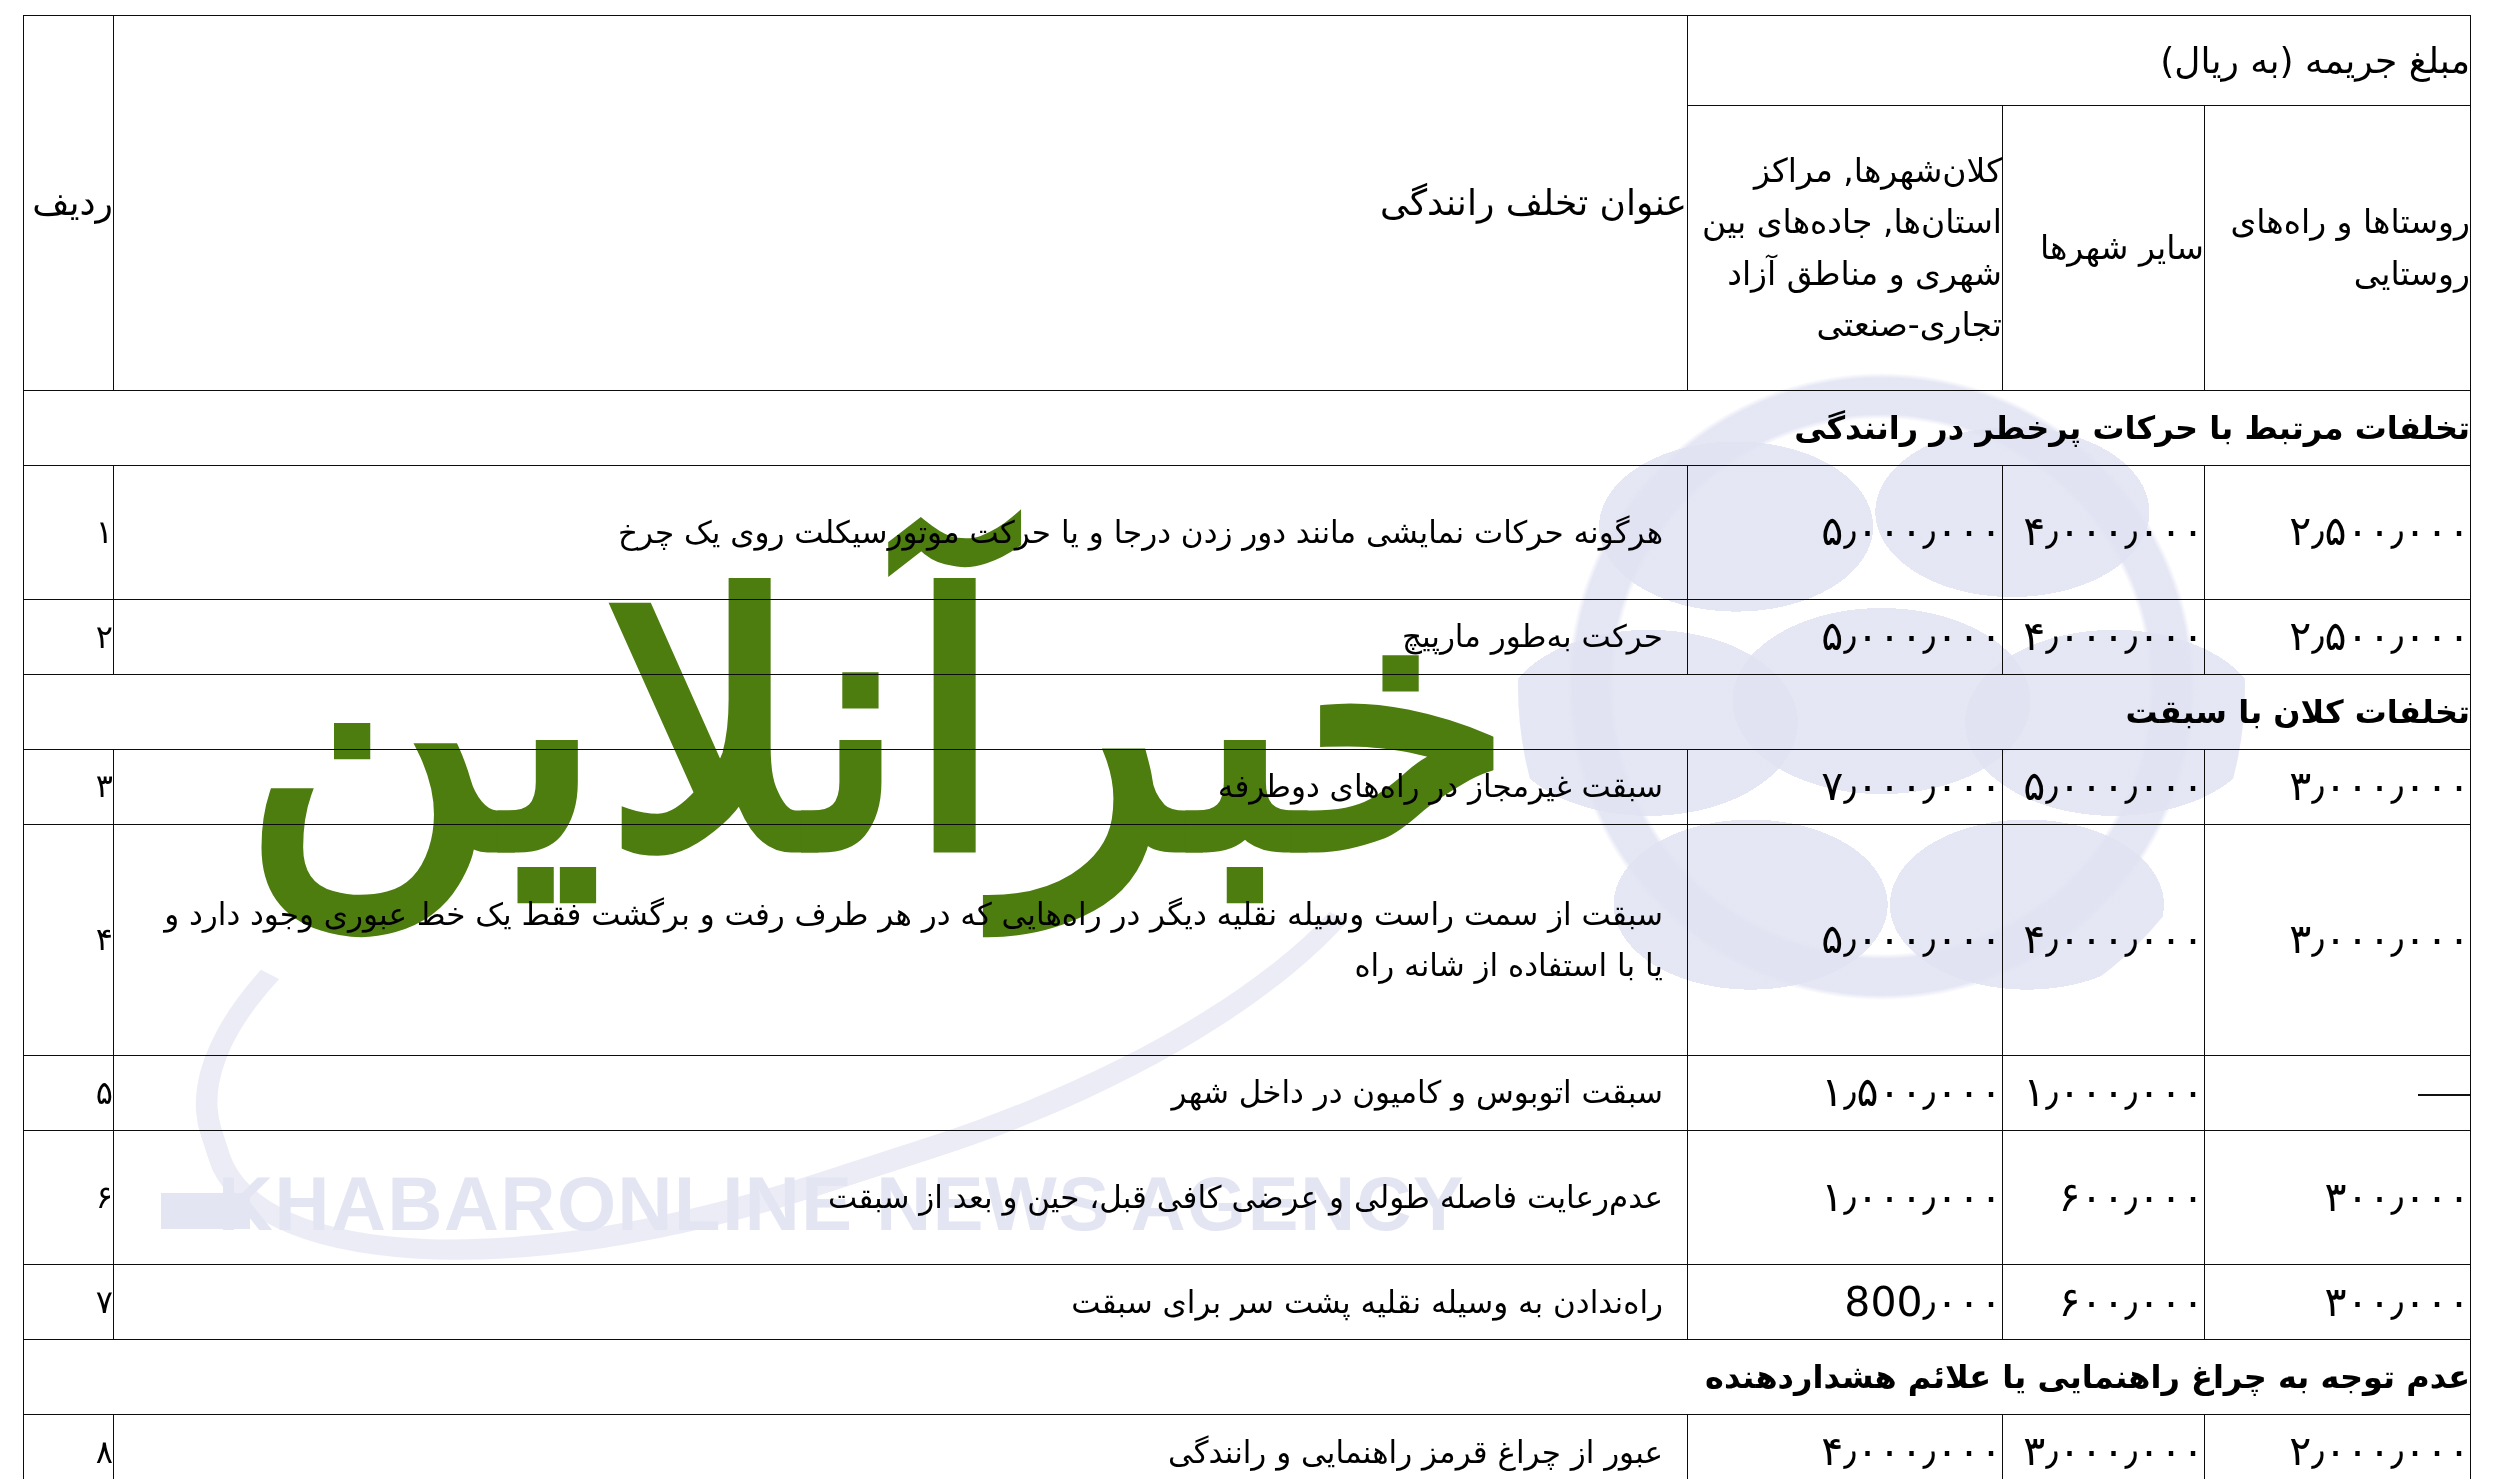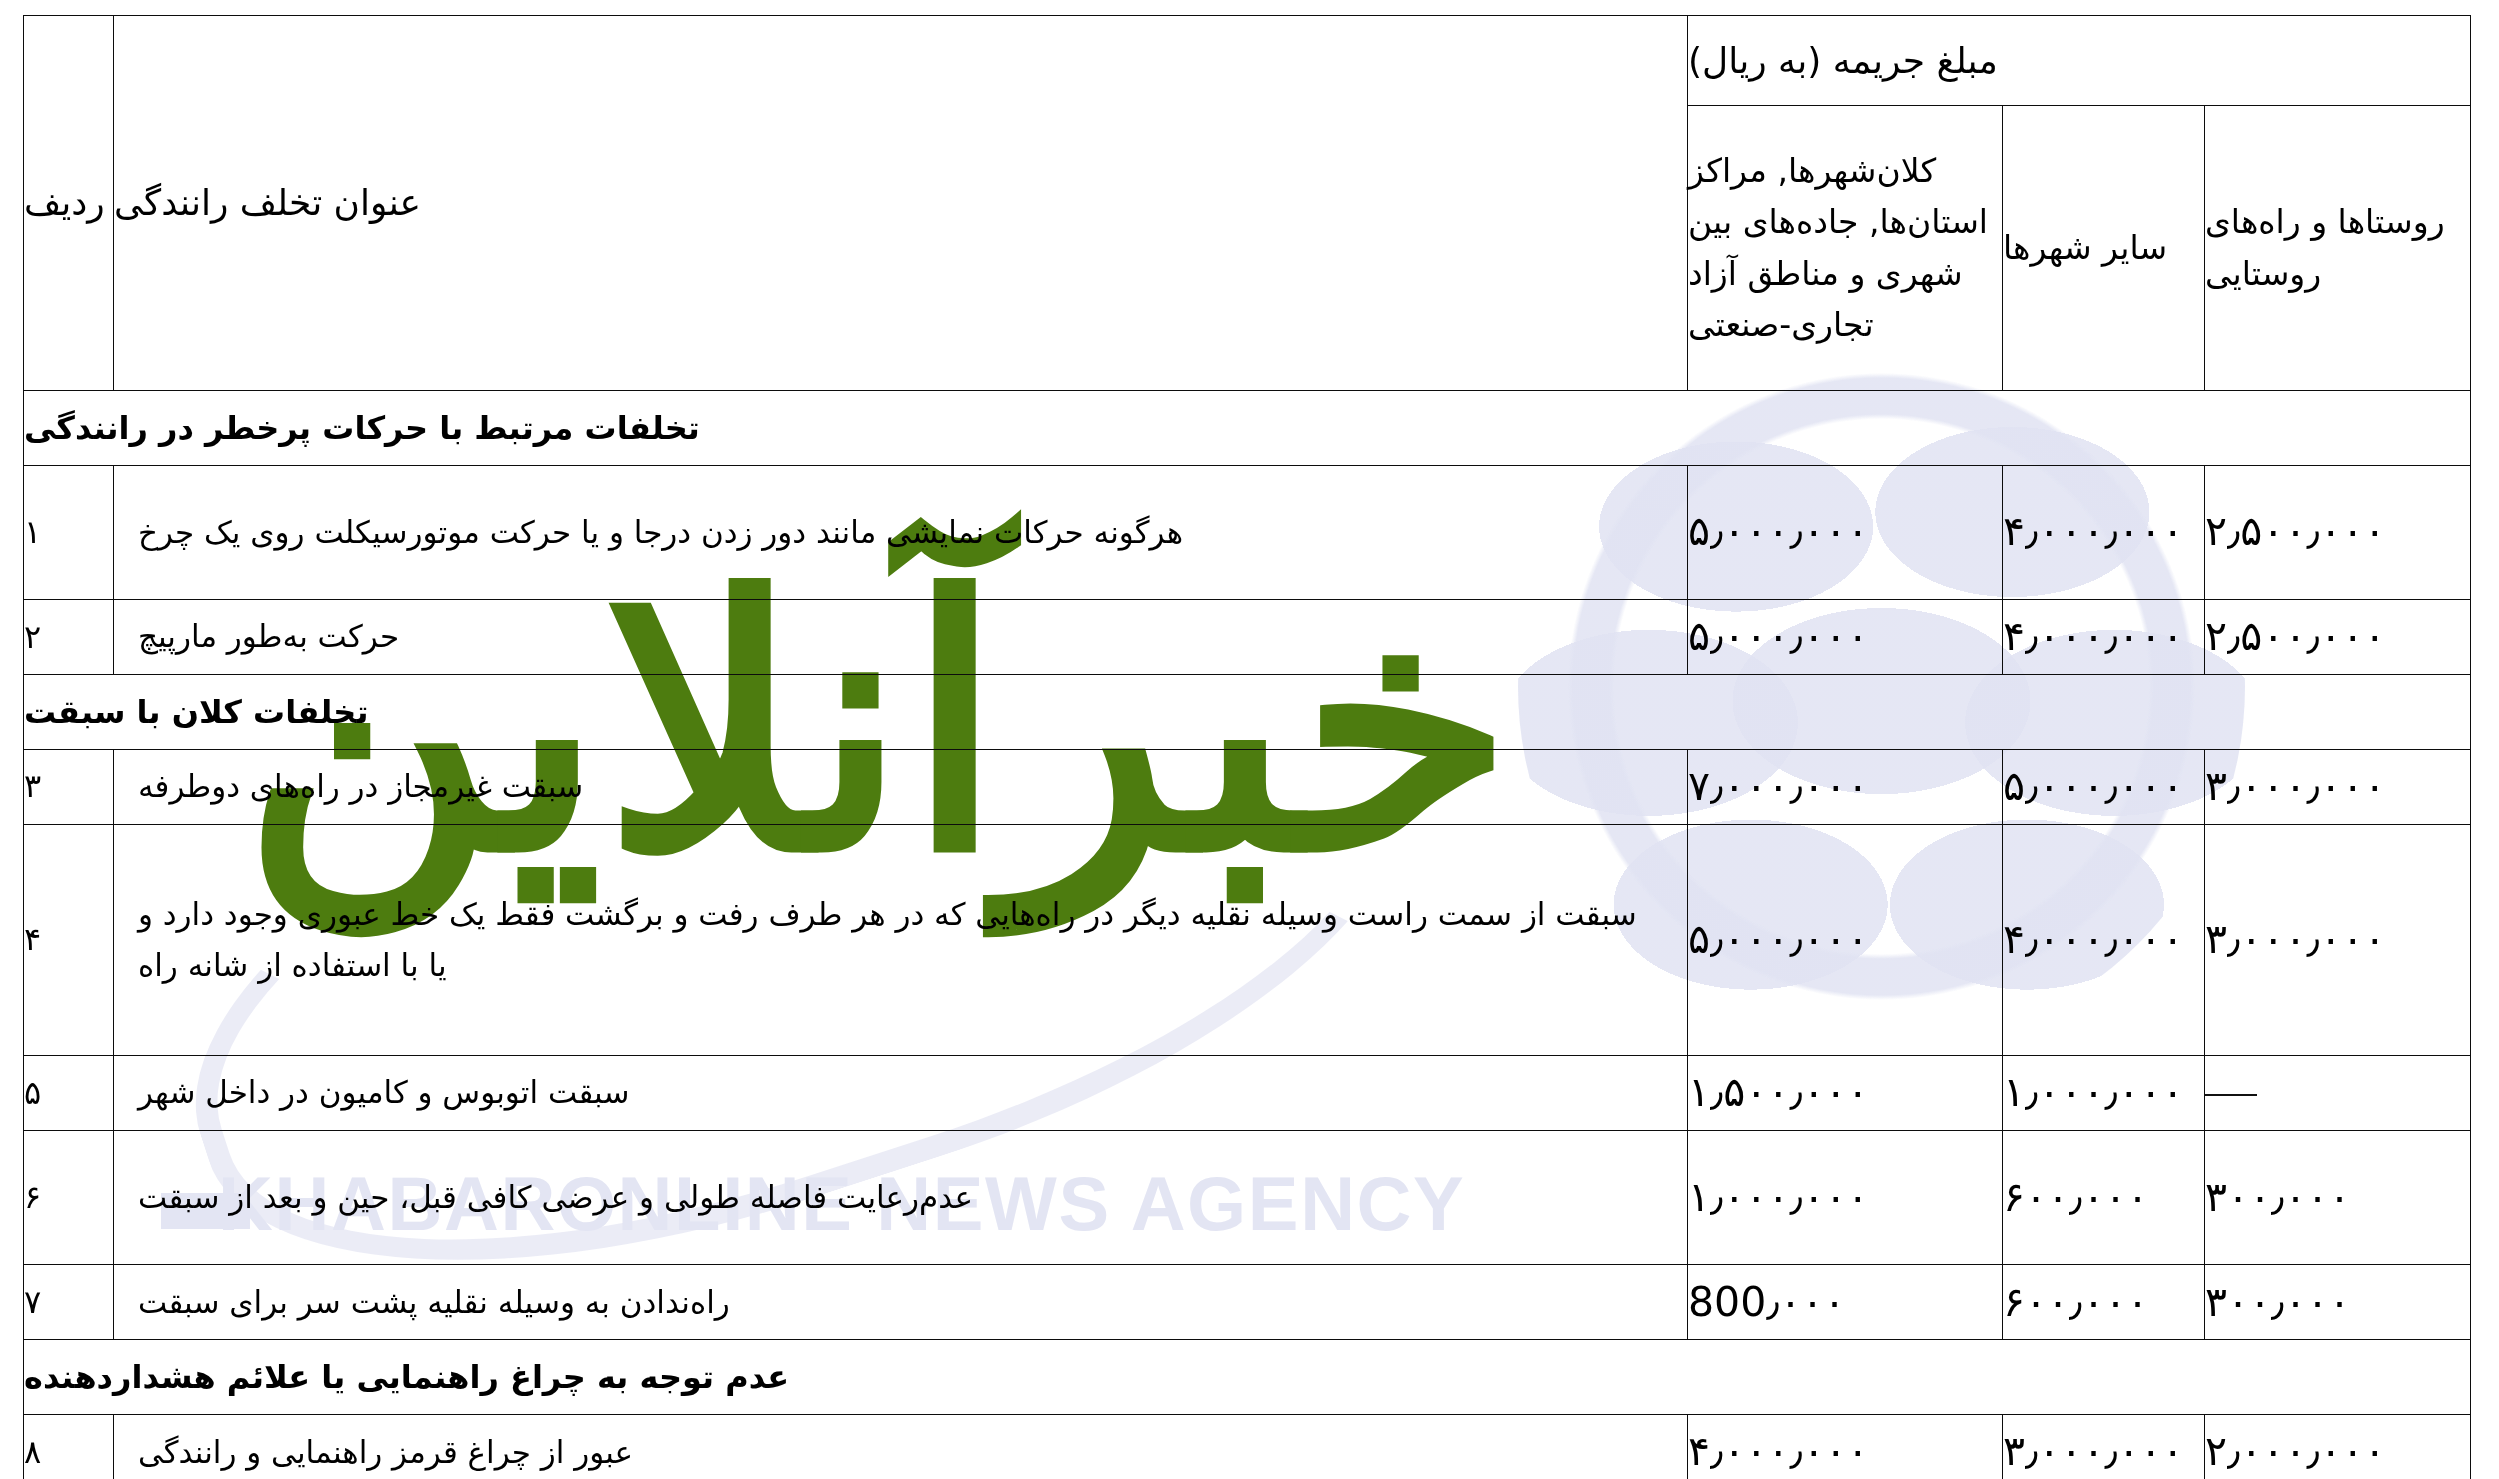--- a/index.html
+++ b/index.html
@@ -101,21 +101,21 @@
     width: 2448px;
     border-collapse: collapse;
     table-layout: fixed;
     direction: rtl;
   }
   table.fines td, table.fines th {
     border: 1.6px solid #0c0c0c;
     padding: 0;
     background: transparent;
     vertical-align: middle;
-    text-align: left;
+    text-align: right;
     color: #000;
     font-weight: 400;
   }
   
   col.c-radif  { width: 90px; }
   col.c-title  { width: 1574px; }
   col.c-big    { width: 315px; }
   col.c-other  { width: 202px; }
   col.c-rural  { width: 266px; }
 

